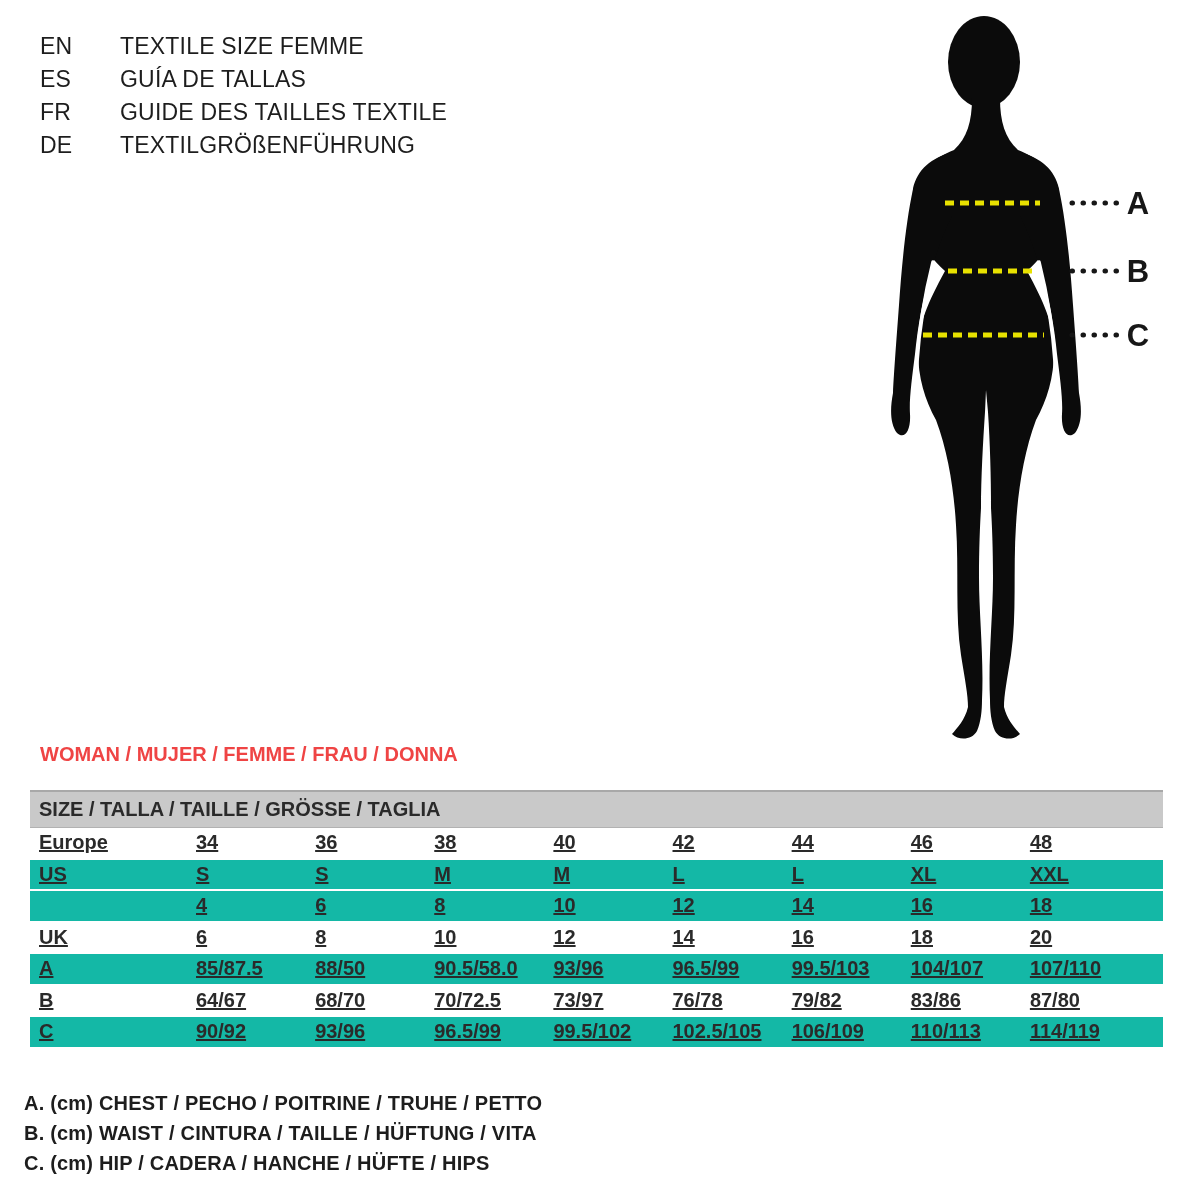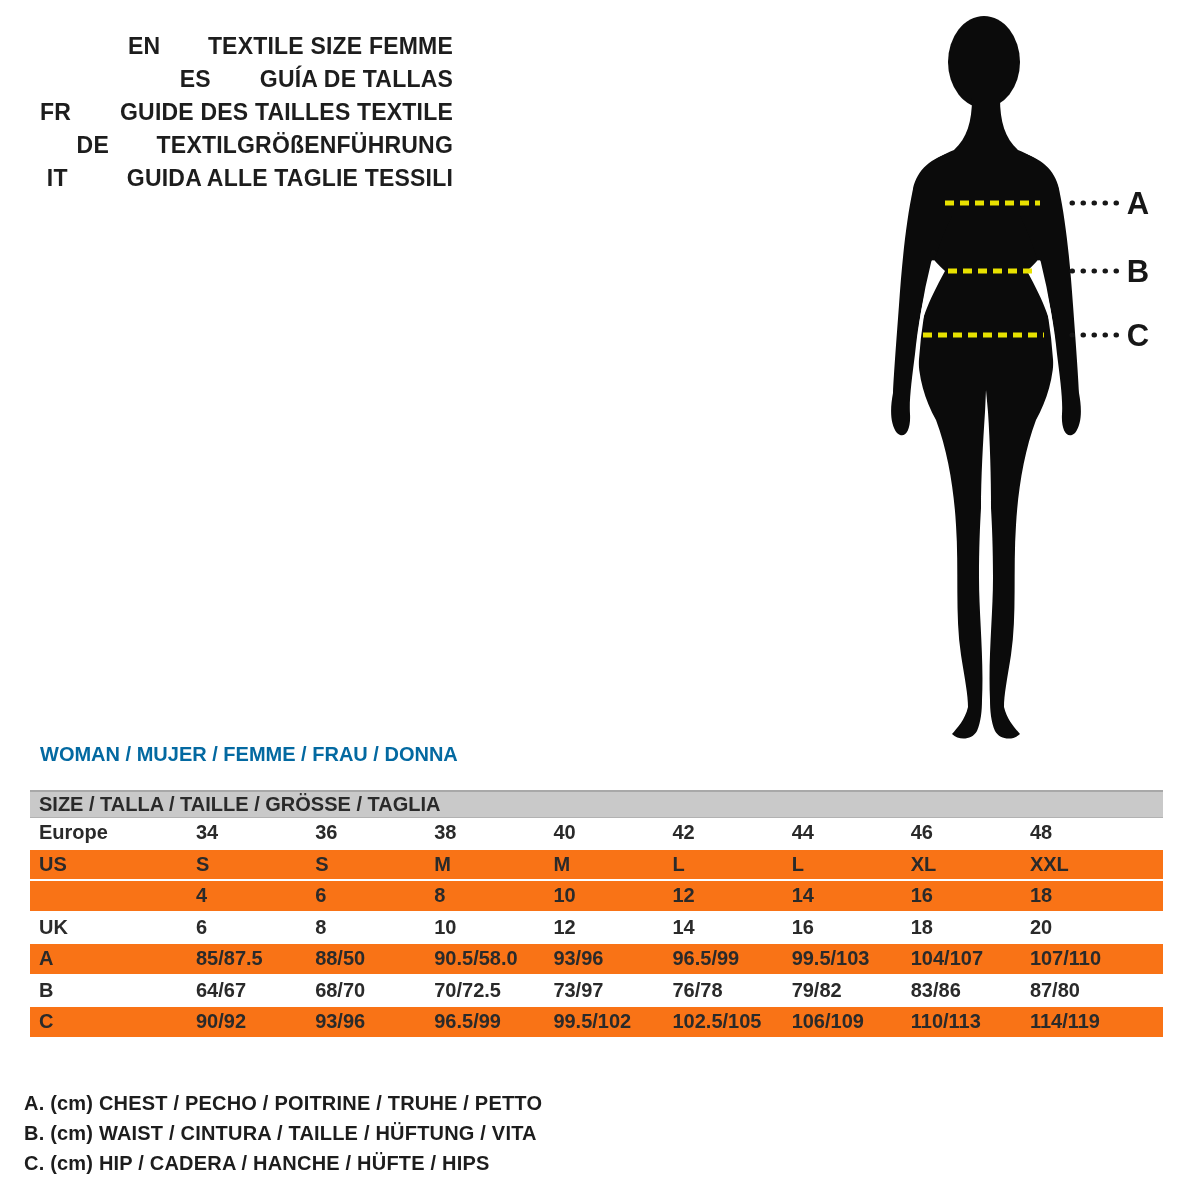--- a/index.html
+++ b/index.html
@@ -16,24 +16,23 @@
   
   .langs {
     position: absolute;
     left: 40px;
     top: 30px;
   }
   .lang-row {
     display: flex;
     line-height: 33px;
     font-size: 23px;
-    font-weight: bold;
+    font-weight: normal;
     letter-spacing: 0.2px;
     color: #1d1d1d;
-    justify-content: flex-end;
   }
   .lang-code { width: 80px; flex: 0 0 80px; }
 
   
   .figure-wrap {
     position: absolute;
     left: 860px;
     top: 10px;
     width: 300px;
     height: 730px;
@@ -46,33 +45,33 @@
     fill: #171717;
   }
 
   
   .section-title {
     position: absolute;
     left: 40px;
     top: 743px;
     font-size: 20px;
     font-weight: bold;
-    color: #0369a1;
+    color: #ef4444;
   }
 
   
   .size-table {
     position: absolute;
     left: 30px;
     top: 790px;
     width: 1133px;
   }
   .table-header {
     box-sizing: border-box;
-    height: 28px;
+    height: 38px;
     background: #c9c9c9;
     border-top: 2px solid #a8a8a8;
     border-bottom: 1px solid #b2b2b2;
     display: flex;
     align-items: center;
     padding-left: 9px;
     font-size: 20px;
     font-weight: bold;
     color: #2a2a2a;
   }
@@ -80,22 +79,23 @@
     box-sizing: border-box;
     display: grid;
     grid-template-columns: 166px repeat(8, 1fr);
     height: 31.5px;
     padding-right: 14px;
     border-bottom: 2px solid #ffffff;
     align-items: center;
     font-size: 20px;
     font-weight: bold;
     color: #2a2a2a;
-  }
-  .t-row.shaded { background: #f97316; }
+    text-decoration: underline;
+  }
+  .t-row.shaded { background: #14b8a6; }
   .t-row .row-label { padding-left: 9px; text-align: left; }
   .t-row .cell { text-align: left; }
 
   
   .legend {
     position: absolute;
     left: 24px;
     top: 1088px;
   }
   .legend-line {
@@ -120,24 +120,20 @@
         <span class="lang-code">ES</span>
         <span>GUÍA DE TALLAS</span>
       </div>
       <div class="lang-row">
         <span class="lang-code">FR</span>
         <span>GUIDE DES TAILLES TEXTILE</span>
       </div>
       <div class="lang-row">
         <span class="lang-code">DE</span>
         <span>TEXTILGRÖßENFÜHRUNG</span>
-      </div>
-      <div class="lang-row">
-        <span class="lang-code">IT</span>
-        <span>GUIDA ALLE TAGLIE TESSILI</span>
       </div>
     </div>
 
   <div class="figure-wrap">
     <svg width="300" height="730" viewBox="0 0 300 730">
 
       <ellipse class="body-part" cx="124" cy="52" rx="36" ry="46" fill="#0b0b0b"></ellipse>
 
       <path class="body-part" fill="#0b0b0b" d="
         M 112 88

